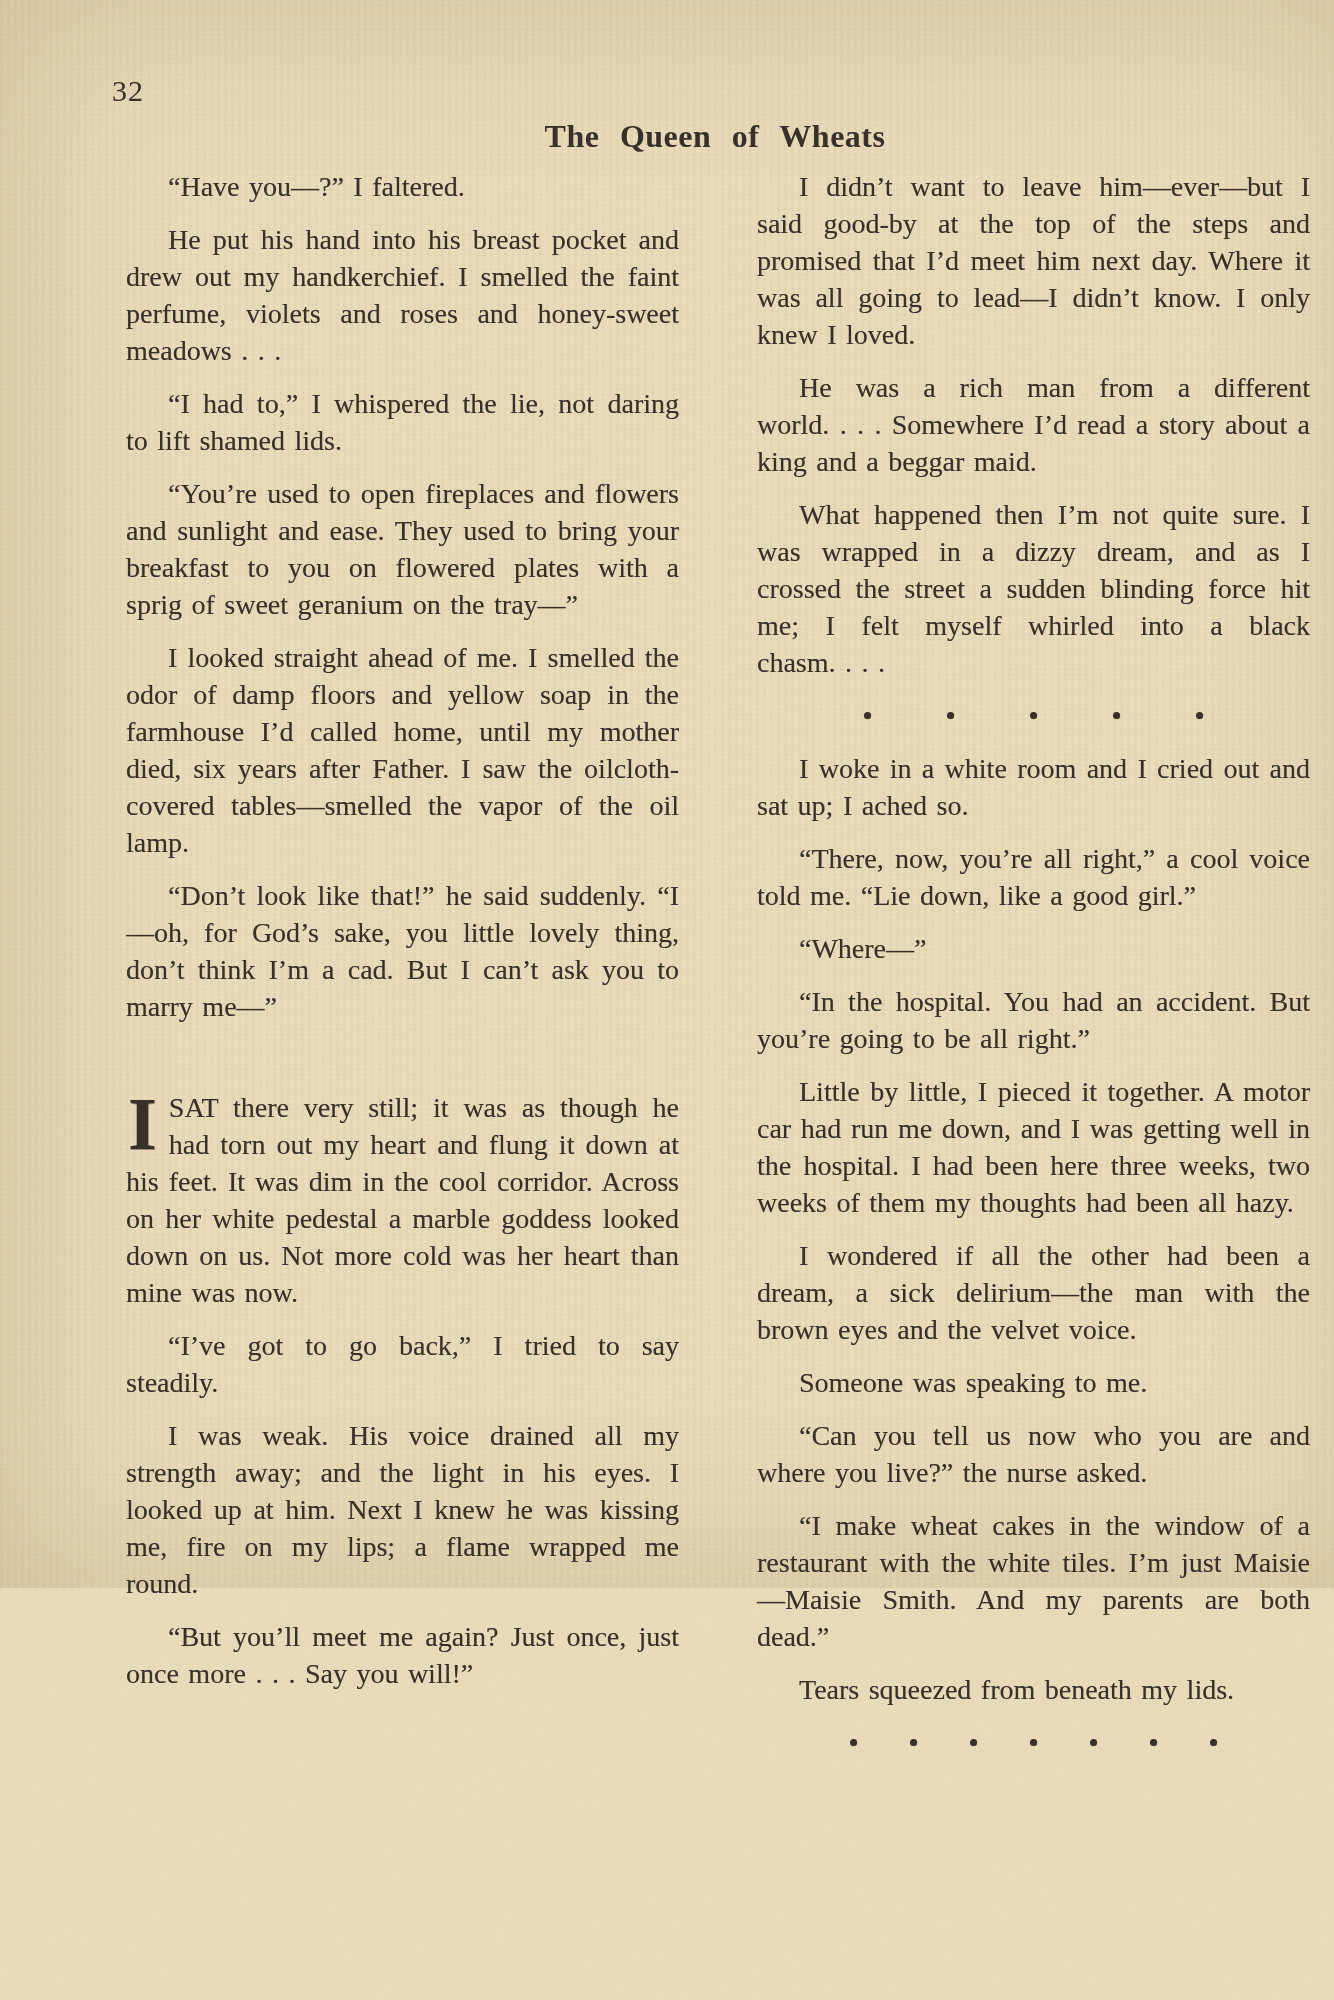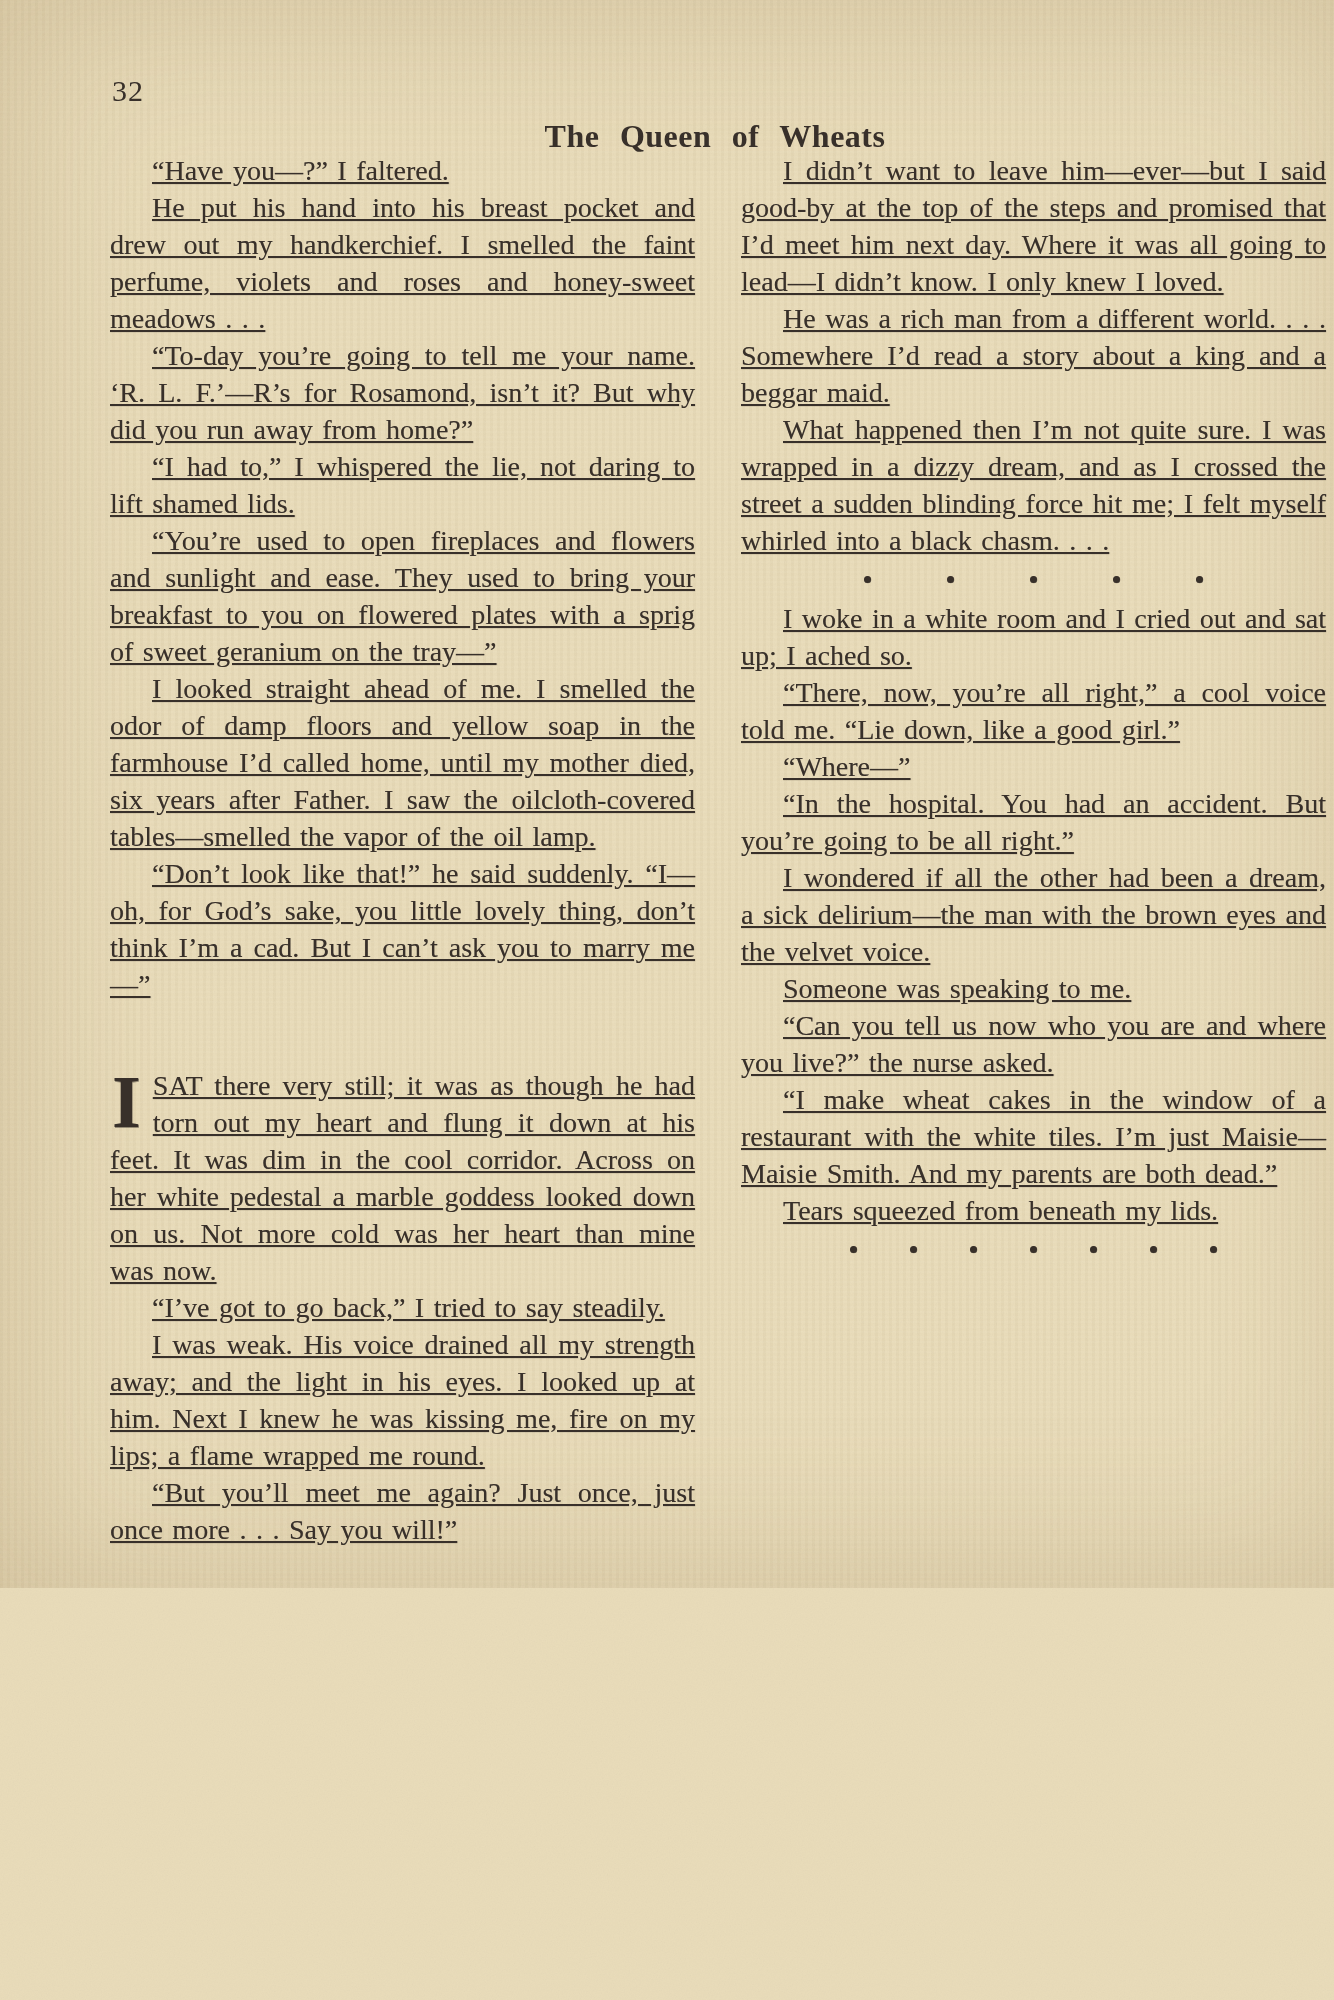--- a/index.html
+++ b/index.html
@@ -57,29 +57,28 @@
     display: flex;
     gap: 46px;
     padding: 34px 56px 0 62px;
     box-sizing: border-box;
   }
   .col {
     width: 585px;
     box-sizing: border-box;
   }
   p.para {
-    margin: 0;
+    margin: 16px;
     font-size: 28px;
     line-height: 37px;
     text-align: justify;
     text-indent: 42px;
     word-spacing: 2.5px;
     hyphens: none;
     text-shadow: 0.25px 0.25px 0 rgba(56, 48, 42, 0.4);
-    text-decoration: underline;
   }
   p.section-start {
     margin-top: 64px;
     text-indent: 0;
   }
   .dropcap {
     float: left;
     font-size: 74px;
     line-height: 58px;
     font-weight: 600;
@@ -121,21 +120,20 @@
 
   <div class="page-head">
     <span class="page-number">32</span>
     <div class="running-title">The Queen of Wheats</div>
   </div>
 
   <div class="columns">
     <div class="col" id="col-left">
         <p class="para">“Have you—?” I faltered.</p>
         <p class="para">He put his hand into his breast pocket and drew out my handkerchief. I smelled the faint perfume, violets and roses and honey-sweet meadows&nbsp;.&nbsp;.&nbsp;.</p>
-        <p class="para">“To-day you’re going to tell me your name. ‘R. L. F.’—R’s for Rosamond, isn’t it? But why did you run away from home?”</p>
         <p class="para">“I had to,” I whispered the lie, not daring to lift shamed lids.</p>
         <p class="para">“You’re used to open fireplaces and flowers and sunlight and ease. They used to bring your breakfast to you on flowered plates with a sprig of sweet geranium on the tray—”</p>
         <p class="para">I looked straight ahead of me. I smelled the odor of damp floors and yellow soap in the farmhouse I’d called home, until my mother died, six years after Father. I saw the oilcloth-covered tables—smelled the vapor of the oil lamp.</p>
         <p class="para">“Don’t look like that!” he said suddenly. “I—oh, for God’s sake, you little lovely thing, don’t think I’m a cad. But I can’t ask you to marry me—”</p>
         <p class="para section-start"><span class="dropcap">I</span>SAT there very still; it was as though he had torn out my heart and flung it down at his feet. It was dim in the cool corridor. Across on her white pedestal a marble goddess looked down on us. Not more cold was her heart than mine was now.</p>
         <p class="para">“I’ve got to go back,” I tried to say steadily.</p>
         <p class="para">I was weak. His voice drained all my strength away; and the light in his eyes. I looked up at him. Next I knew he was kissing me, fire on my lips; a flame wrapped me round.</p>
         <p class="para">“But you’ll meet me again? Just once, just once more&nbsp;.&nbsp;.&nbsp;. Say you will!”</p>
       </div>
     <div class="col" id="col-right">
@@ -146,20 +144,21 @@
           <span class="dot" style="background: rgb(56, 48, 42);"></span>
           <span class="dot" style="background: rgb(56, 48, 42);"></span>
           <span class="dot" style="background: rgb(56, 48, 42);"></span>
           <span class="dot" style="background: rgb(56, 48, 42);"></span>
           <span class="dot" style="background: rgb(56, 48, 42);"></span>
         </div>
         <p class="para">I woke in a white room and I cried out and sat up; I ached so.</p>
         <p class="para">“There, now, you’re all right,” a cool voice told me. “Lie down, like a good girl.”</p>
         <p class="para">“Where—”</p>
         <p class="para">“In the hospital. You had an accident. But you’re going to be all right.”</p>
+        <p class="para">Little by little, I pieced it together. A motor car had run me down, and I was getting well in the hospital. I had been here three weeks, two weeks of them my thoughts had been all hazy.</p>
         <p class="para">I wondered if all the other had been a dream, a sick delirium—the man with the brown eyes and the velvet voice.</p>
         <p class="para">Someone was speaking to me.</p>
         <p class="para">“Can you tell us now who you are and where you live?” the nurse asked.</p>
         <p class="para">“I make wheat cakes in the window of a restaurant with the white tiles. I’m just Maisie—Maisie Smith. And my parents are both dead.”</p>
         <p class="para">Tears squeezed from beneath my lids.</p>
         <div class="dots-row dots-7">
           <span class="dot" style="background: rgb(56, 48, 42);"></span>
           <span class="dot" style="background: rgb(56, 48, 42);"></span>
           <span class="dot" style="background: rgb(56, 48, 42);"></span>
           <span class="dot" style="background: rgb(56, 48, 42);"></span>

